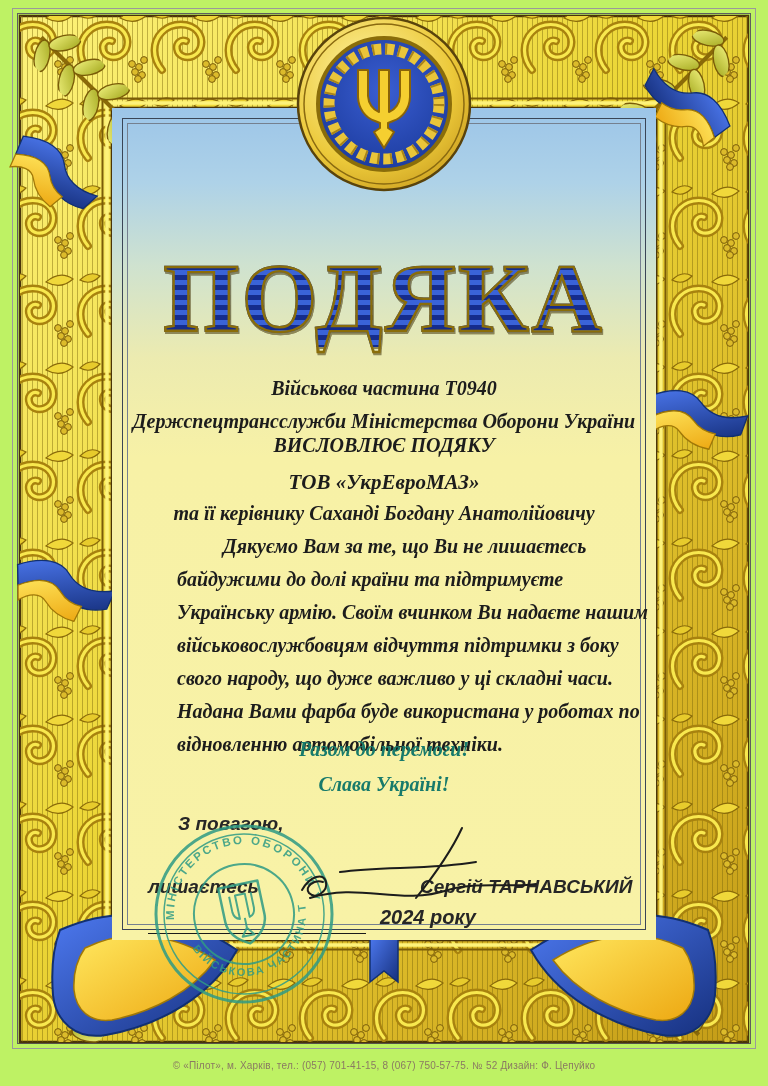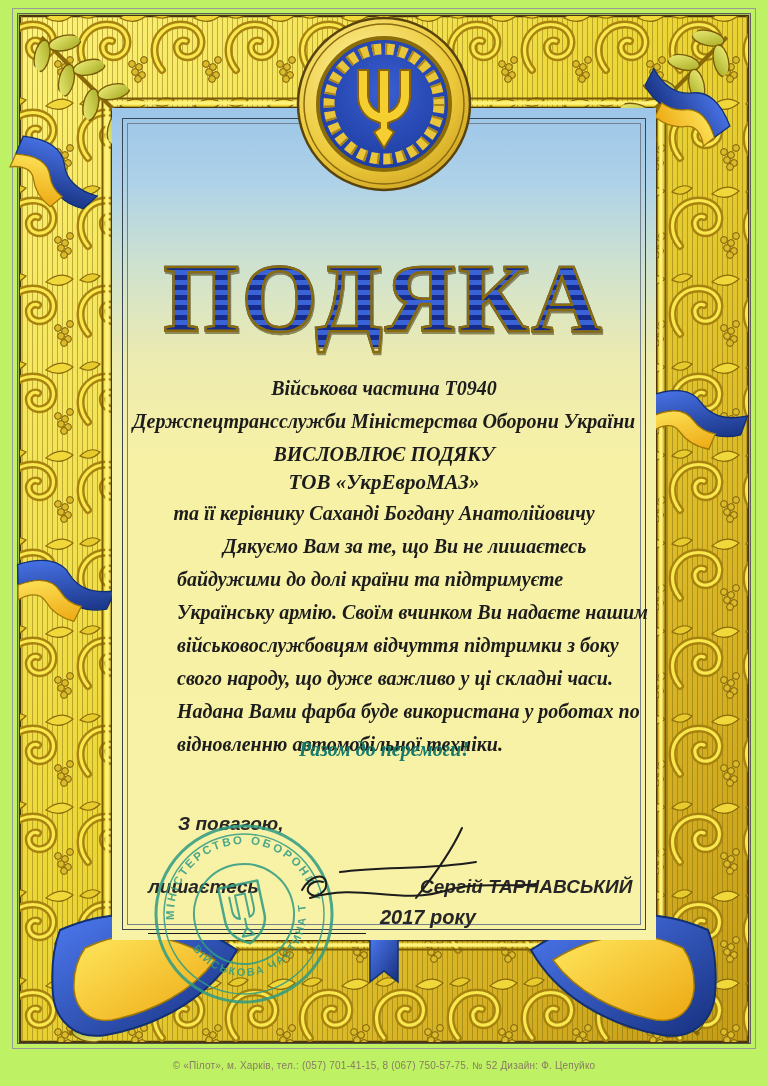--- a/index.html
+++ b/index.html
@@ -162,31 +162,32 @@
       <circle cx="0" cy="0" r="55" fill="none" stroke="#a8841a" stroke-width="11" stroke-dasharray="2 11"></circle>
     </g>
     <g>
       <path d="M-26,-34 h10 v26 a16,18 0 0 0 11,16 v-42 h10 v42 a16,18 0 0 0 11,-16 v-26 h10 v27 a24,26 0 0 1 -17,24 l-5,2 v5 l6,4 l-10,16 l-10,-16 l6,-4 v-5 l-5,-2 a24,26 0 0 1 -17,-24 z" fill="#f5cf30" stroke="#8a6408" stroke-width="2" stroke-linejoin="round"></path>
     </g>
   </svg>
 
   <div class="abs title">ПОДЯКА</div>
   <div class="abs cline fs20" style="top:377px;">Військова частина Т0940</div>
   <div class="abs cline fs20" style="top:410px;">Держспецтрансслужби Міністерства Оборони України</div>
-  <div class="abs cline fs20" style="top:443px;font-family:Liberation Serif, serif;">ВИСЛОВЛЮЄ ПОДЯКУ</div>
+  <div class="abs cline fs20" style="top:434px;font-family:Liberation Serif, serif;">ВИСЛОВЛЮЄ ПОДЯКУ</div>
   <div class="abs cline fs21" style="top:470px;">ТОВ «УкрЕвроМАЗ»</div>
   <div class="abs cline fs20" style="top:502px;">та її керівнику Саханді Богдану Анатолійовичу</div>
   <div class="abs bodytext">Дякуємо Вам за те, що Ви не лишаєтесь байдужими до долі країни та підтримуєте Українську армію. Своїм вчинком Ви надаєте нашим військовослужбовцям відчуття підтримки з боку свого народу, що дуже важливо у ці складні часи. Надана Вами фарба буде використана у роботах по відновленню автомобільної техніки.</div>
   <div class="abs slogan" style="top:738px;">Разом до перемоги!</div>
+  <div class="abs slogan" style="top:773px;">Слава Україні!</div>
 
   <div class="abs sig" style="left:148px;top:813px;margin-left:30px;">З повагою,</div>
   <div class="abs sig" style="left:148px;top:876px;">лишаєтесь</div>
   <div class="abs sig" style="left:420px;top:876px;">Сергій ТАРНАВСЬКИЙ</div>
   <div class="abs year-line"></div>
-  <div class="abs sig" style="left:380px;top:906px;font-size:20px;">2017 року</div>
+  <div class="abs sig" style="left:380px;top:906px;font-size:20px;">2024 року</div>
 
   <div class="abs stamp-wrap">
     <svg width="192" height="192" viewBox="-96 -96 192 192">
       <defs>
         <path id="arcTop" d="M -70,0 A 70,70 0 1 1 70,0"></path>
         <path id="arcBot" d="M -62,0 A 62,62 0 1 0 62,0"></path>
       </defs>
       <g fill="none" stroke="#2f9b85">
         <circle r="88" stroke-width="3"></circle>
         <circle r="80" stroke-width="1.5"></circle>

